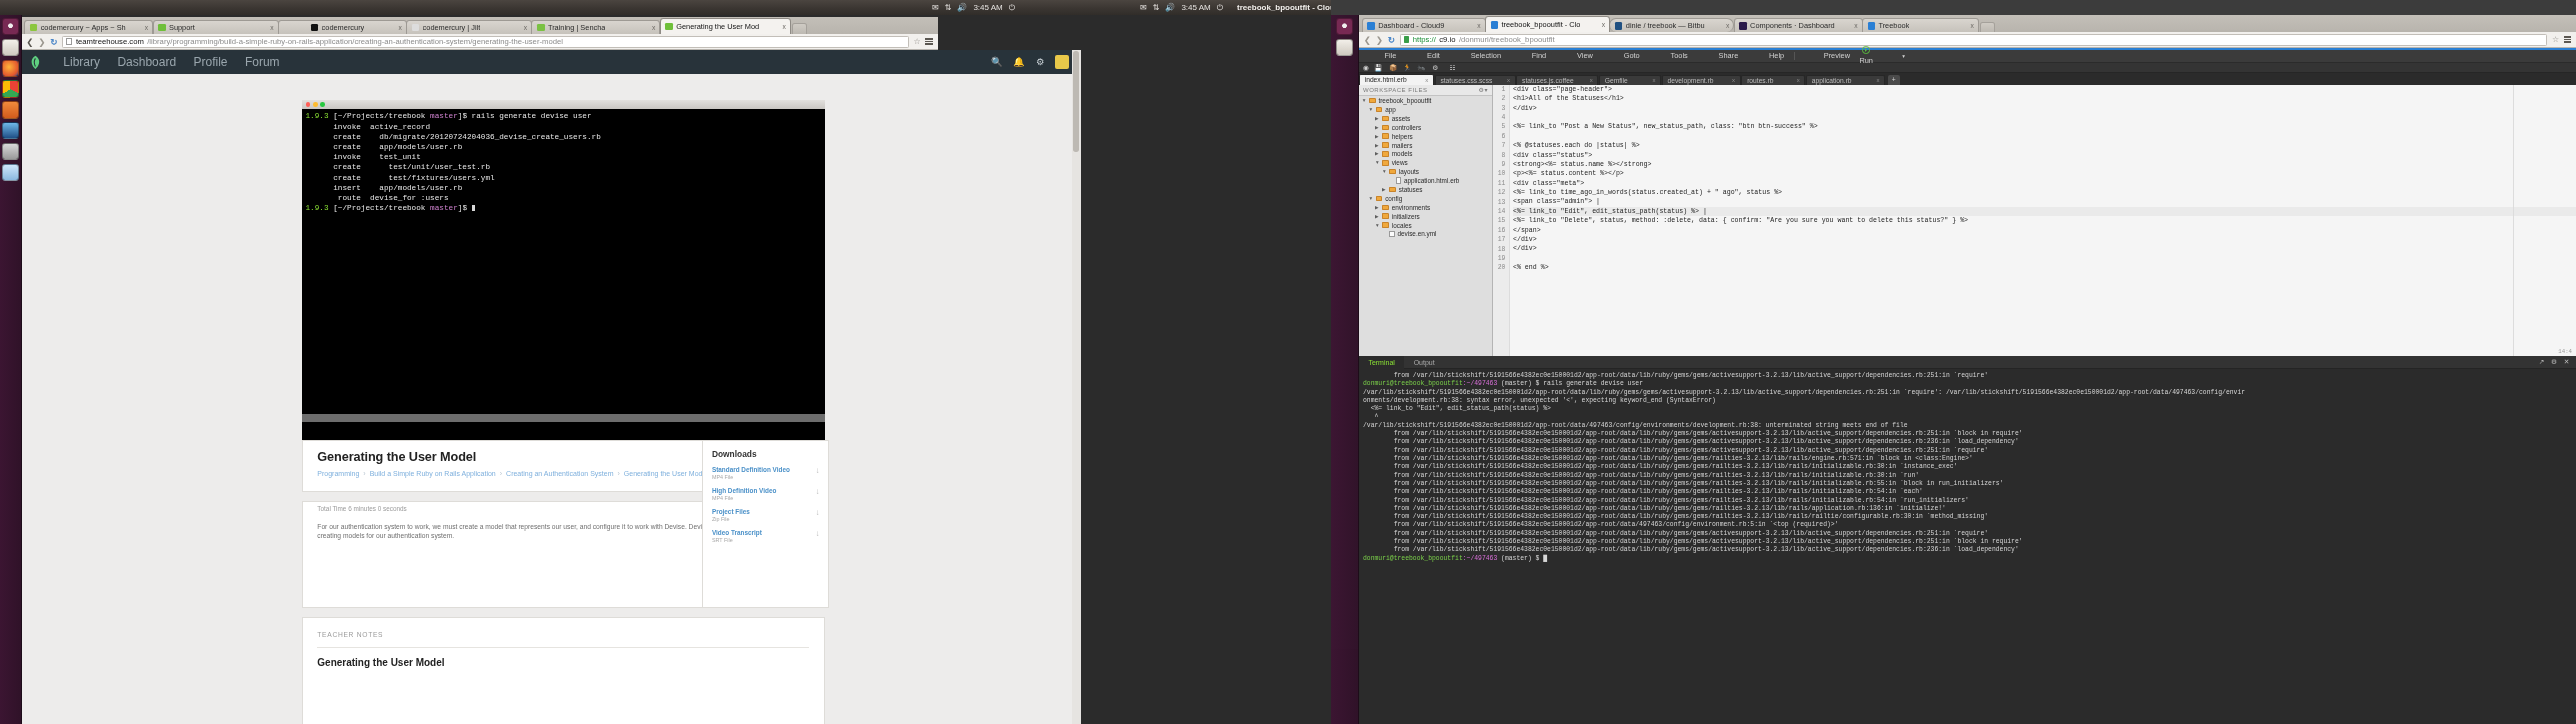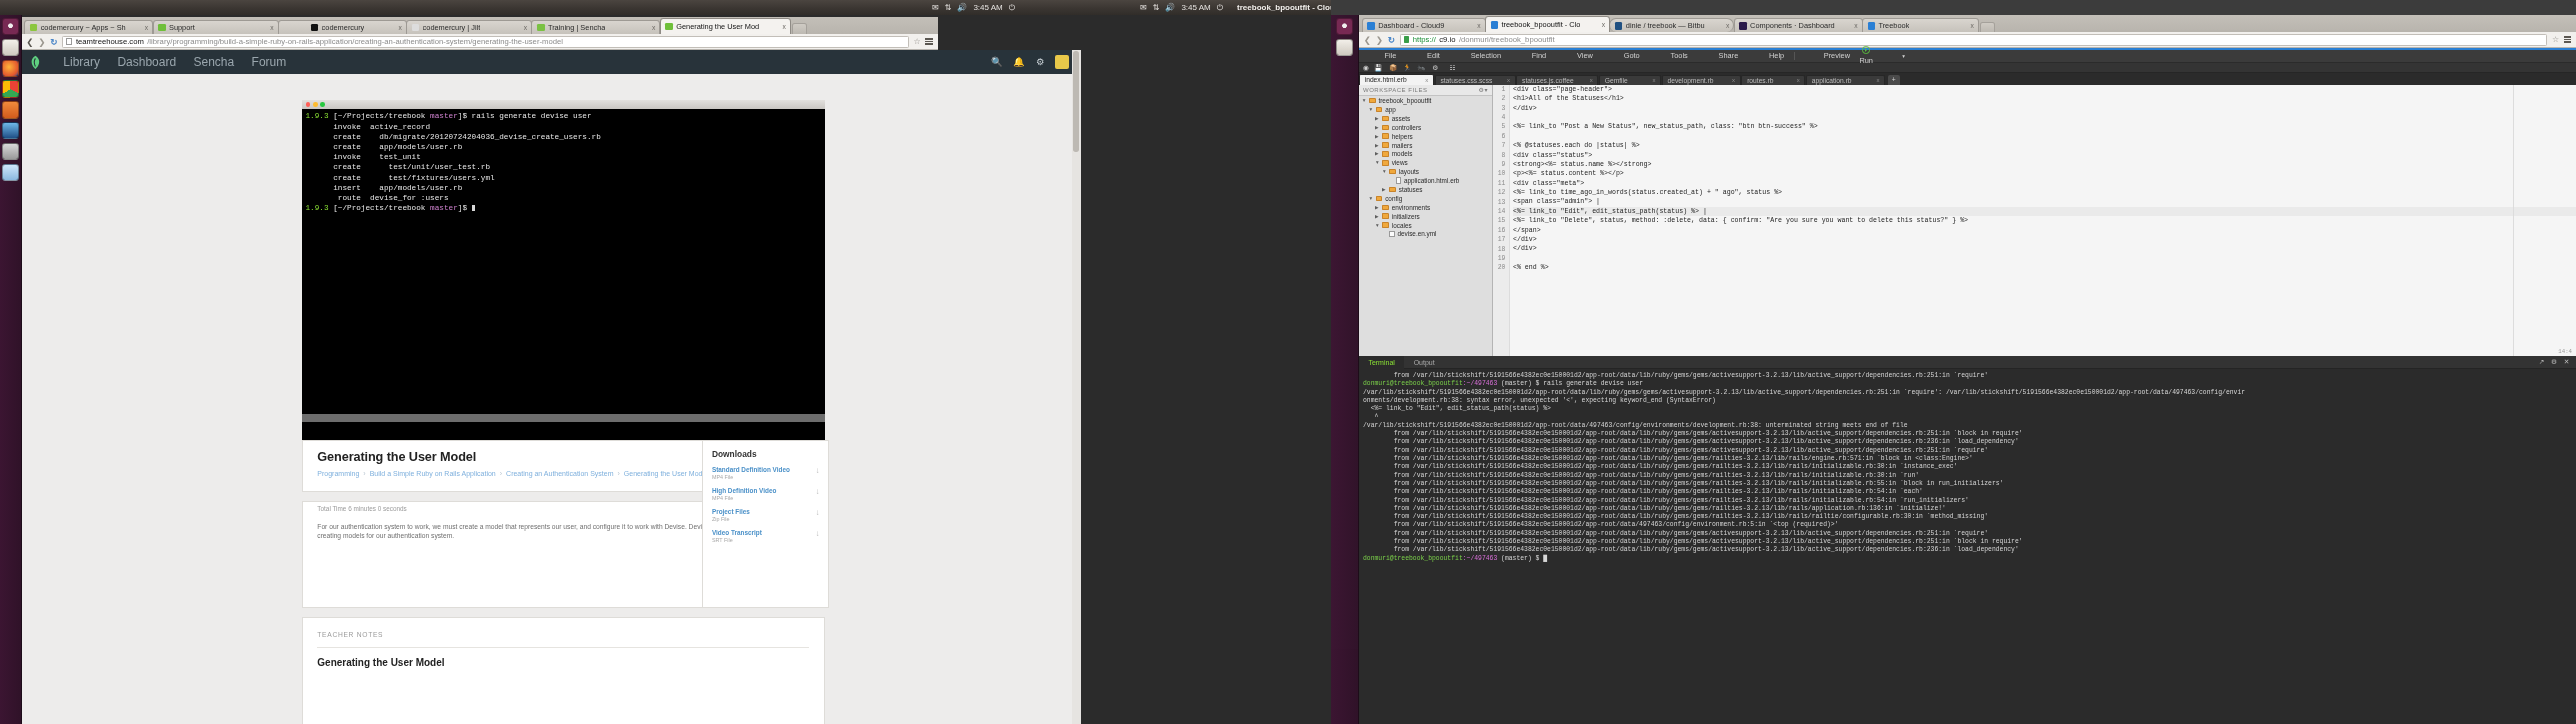--- a/index.html
+++ b/index.html
@@ -279,21 +279,21 @@
   <div id="thbody">
     <div id="thnav">
       <div id="thlogo">
         <svg width="14.8" height="14.8" viewBox="0 0 22 22">
             <path d="M11 1 C5 4 4 11 7 16 C8 18 10 20 11 21 C12 20 14 18 15 16 C18 11 17 4 11 1 Z" fill="#5fcf80"></path>
             <path d="M11 5 C9 8 9 13 11 17" stroke="#28333a" stroke-width="1.6" fill="none"></path>
           </svg>
       </div>
       <a>Library</a>
       <a>Dashboard</a>
-      <a>Sencha</a>
+      <a>Profile</a>
       <a>Forum</a>
       <div id="thnav-right">
         <span class="thnav-icon">🔍</span>
         <span class="thnav-icon">🔔</span>
         <span class="thnav-icon">⚙</span>
         <span class="th-avatar"></span>
       </div>
     </div>
 
     <div id="videoArea">

